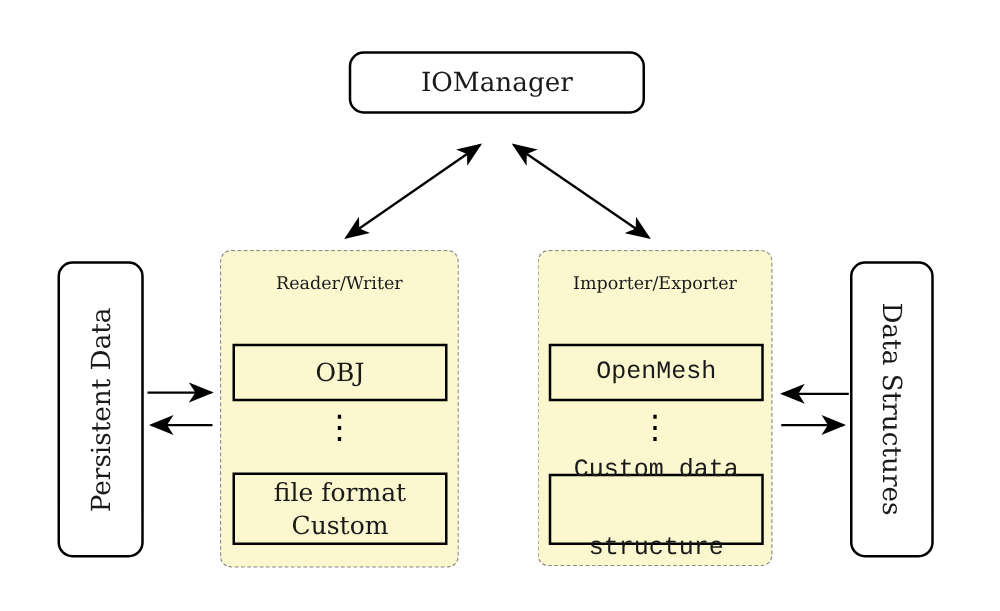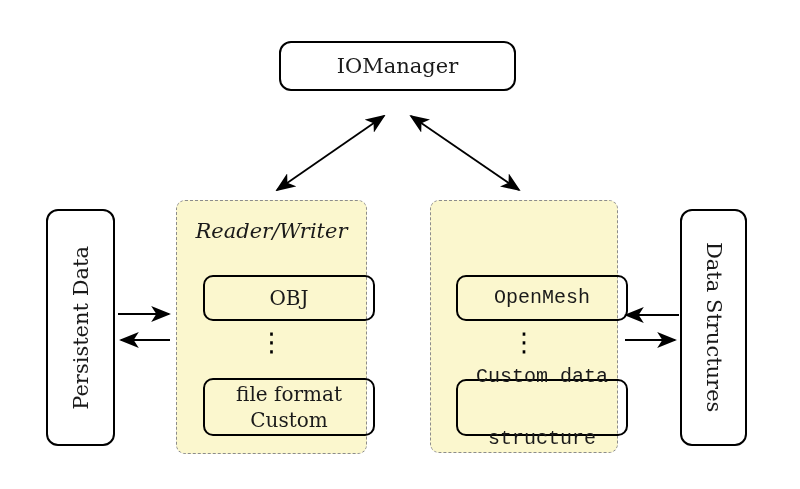--- a/index.html
+++ b/index.html
@@ -24,27 +24,27 @@
 
   .group {
     position:absolute; box-sizing:border-box;
     background:#FBF7CE; border:1.4px dashed #8C8C8C; border-radius:9px;
   }
   #reader-writer     { left:176px; top:200px; width:191px; height:254px; }
   #importer-exporter { left:430px; top:200px; width:188px; height:253px; }
 
   .group-title {
     position:absolute; top:18px; left:0; width:100%;
-    text-align:center; font-size:21px;font-style:italic;
+    text-align:center; font-size:14px;
   }
   .inner {
     position:absolute; box-sizing:border-box; background:transparent;
-    border:2.5px solid #000000; border-radius:10px;
+    border:2.5px solid #000000; border-radius:0;
     display:flex; flex-direction:column; align-items:center; justify-content:center;
-    font-size:20px; line-height:1.3; text-align:center;margin-left:17px;
+    font-size:20px; line-height:1.3; text-align:center;
   }
   #reader-writer .inner     { left:9px; width:172px; }
   #importer-exporter .inner { left:8px; width:172px;font-family:Liberation Mono, monospace; }
   .inner.slot-1 { top:74px;  height:46px; }
   .inner.slot-2 { top:177px; height:58px; }
   #importer-exporter .inner.slot-2 { top:178px; height:57px;gap:36px; }
 
   .dots {
     position:absolute; top:128px; left:0; width:100%;
     text-align:center; font-size:26px; line-height:1; color:#000;
@@ -87,20 +87,21 @@
       <span>OBJ</span>
     </div>
     <div class="dots">⋮</div>
     <div class="inner slot-2">
       <span>file format</span>
       <span>Custom</span>
     </div>
   </div>
 
   <div class="group" id="importer-exporter">
+    <div class="group-title">Importer/Exporter</div>
     <div class="inner slot-1">
       <span>OpenMesh</span>
     </div>
     <div class="dots">⋮</div>
     <div class="inner slot-2">
       <span>Custom data</span>
       <span>structure</span>
     </div>
   </div>
 

